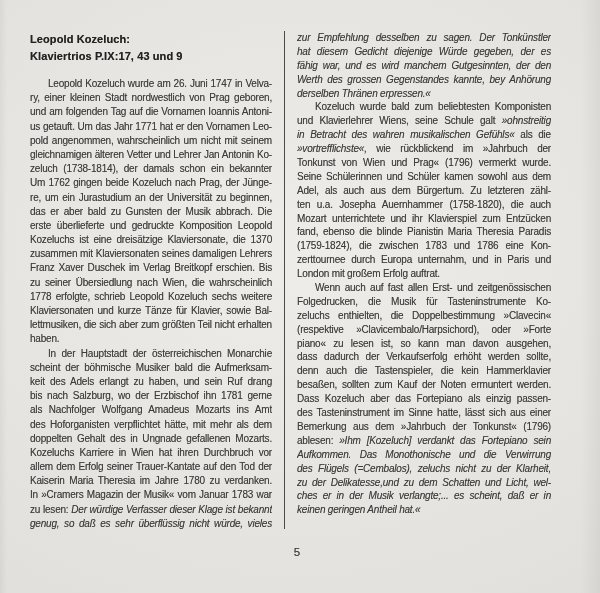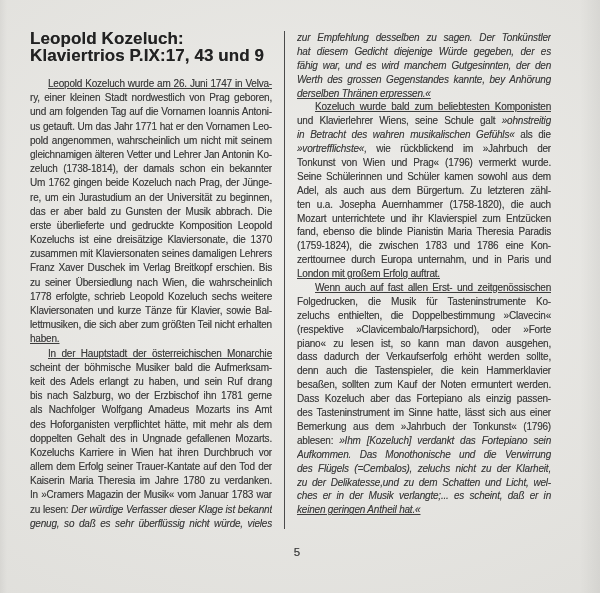--- a/index.html
+++ b/index.html
@@ -22,38 +22,38 @@
     color: var(--text-color, #3d3d3d);
     font-size: 10px;
     letter-spacing: -0.2px;
     text-shadow: 0 0 0.6px rgba(70,70,70,0.55);
   }
   .col-left  { left: 30px;  width: 242px; }
   .col-right { left: 297px; width: 254px; }
   .heading {
     color: var(--heading-color, #222222);
     font-weight: bold;
-    font-size: 17px;
+    font-size: 11px;
     line-height: 16.5px;
     letter-spacing: 0.1px;
     margin-bottom: 13px;
     text-shadow: 0 0 0.6px rgba(40,40,40,0.6);
   }
   .para { margin: 0; }
   .line {
     line-height: 14.2px;
     height: 14.2px;
     overflow: hidden;
     text-align: justify;
     text-align-last: justify;
     white-space: normal;
   }
   .col-right .line { line-height: 13.9px; height: 13.9px; }
-  .line.endline { text-align-last: left; text-decoration: underline; }
-  .line.indent { text-indent: 18px; text-decoration: underline; }
+  .line.endline { text-align-last: left; }
+  .line.indent { text-indent: 18px; }
   .it { font-style: italic; }
   .divider {
     position: absolute;
     left: 284px; top: 31px;
     width: 1px; height: 498px;
     background: var(--divider-color, #4a4a4a);
     box-shadow: 0 0 0.5px rgba(60,60,60,0.8);
   }
   .page-number {
     position: absolute;

